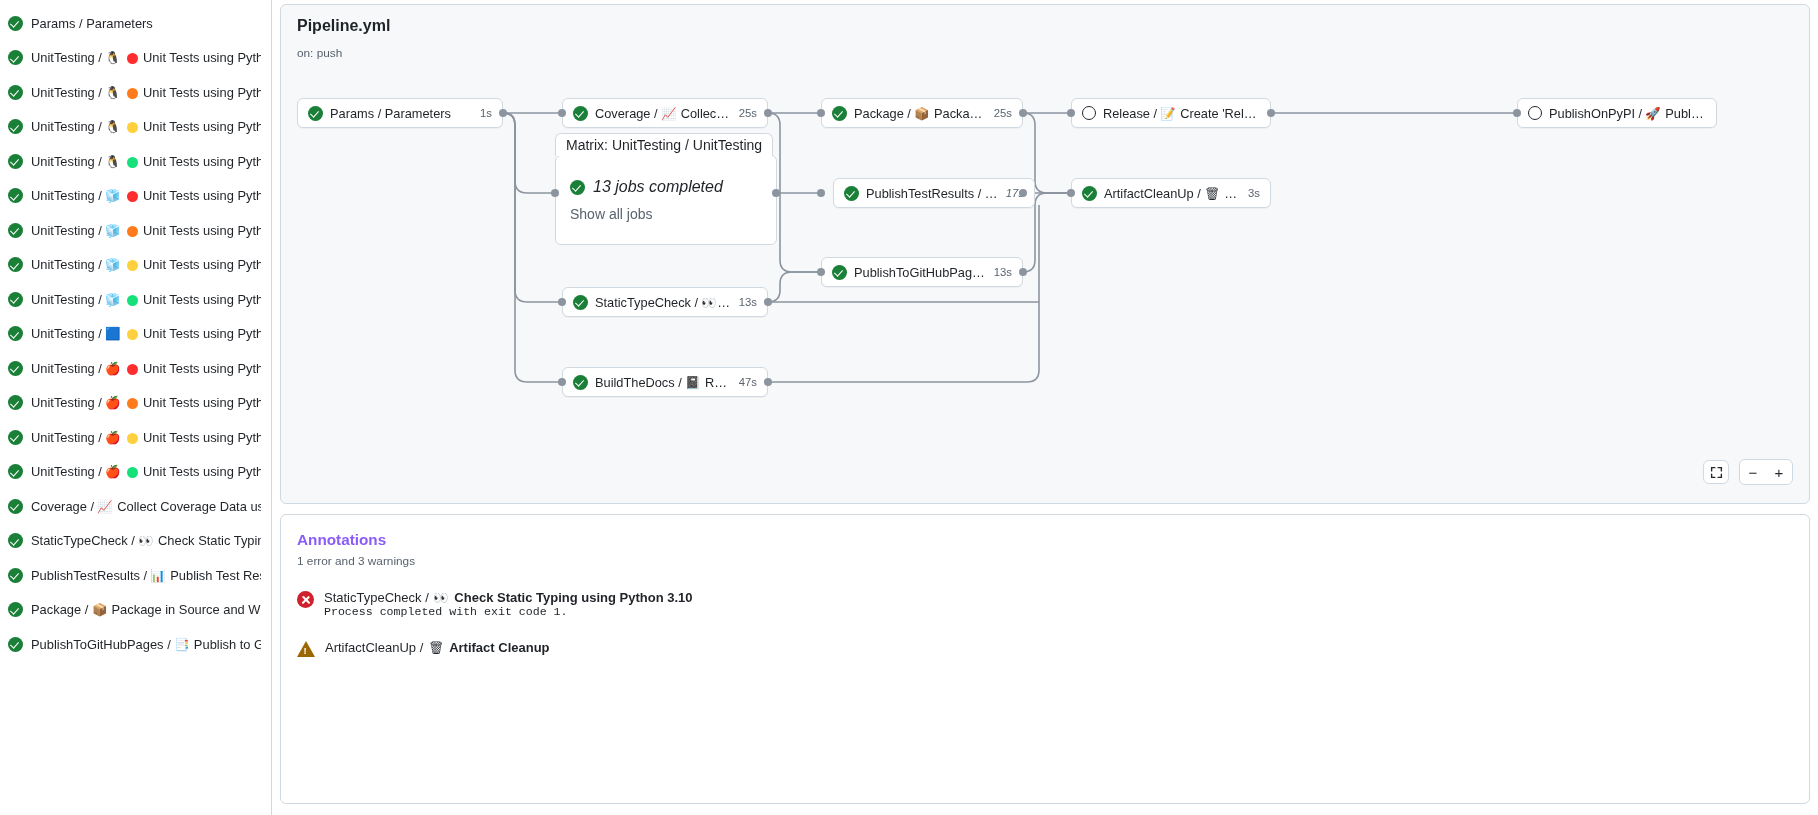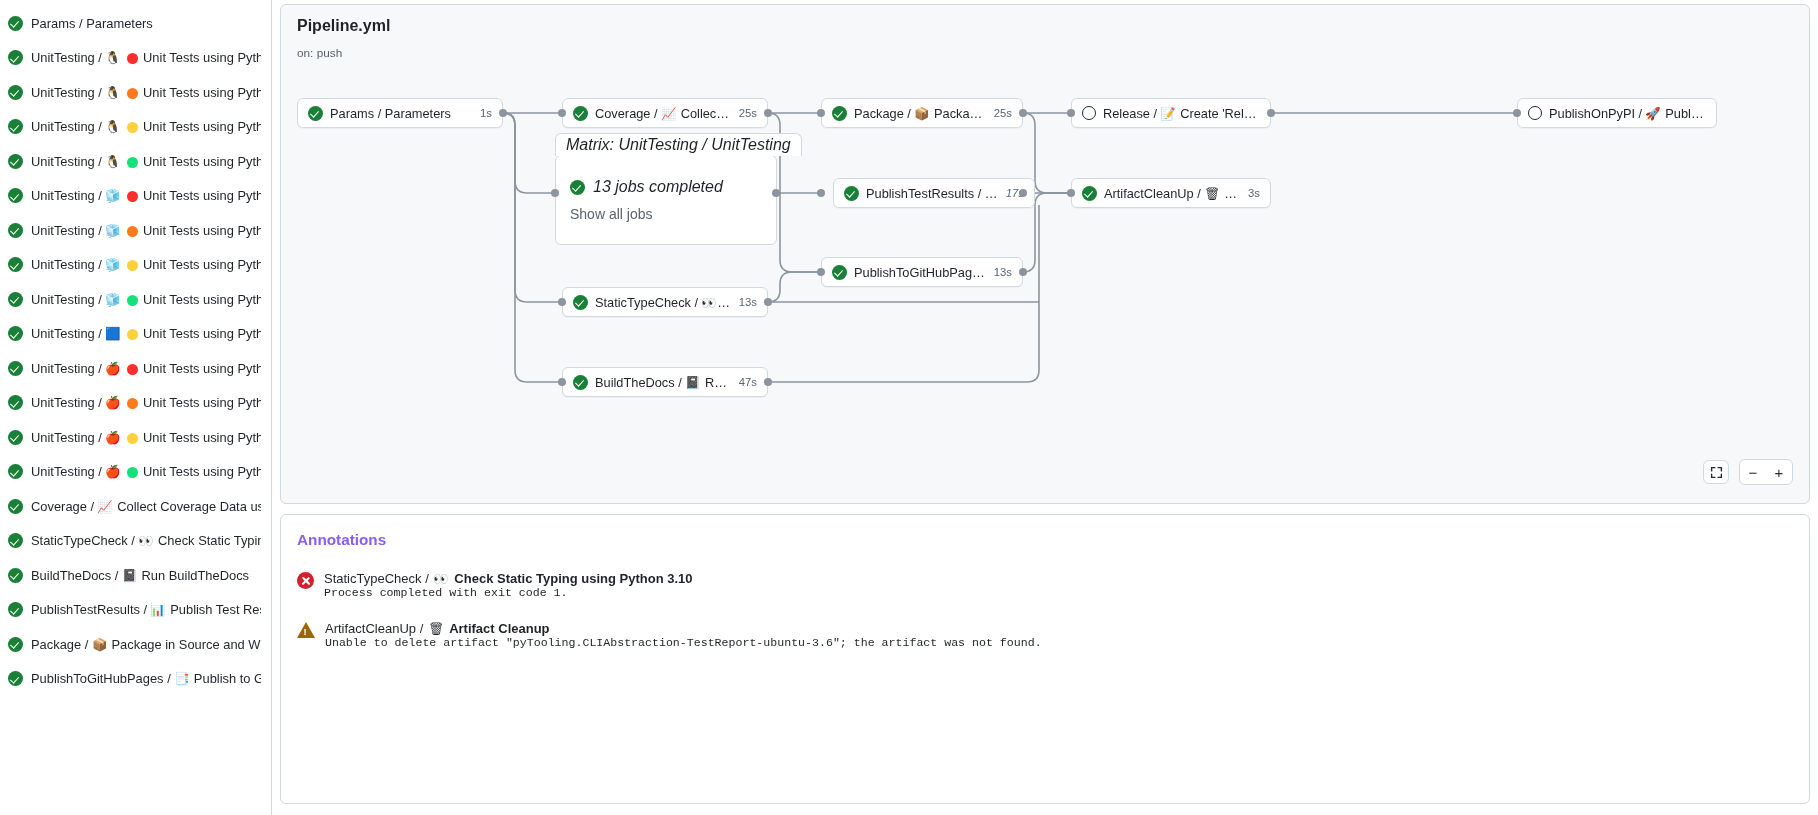--- a/index.html
+++ b/index.html
@@ -93,24 +93,23 @@
   .matrix-tab {
     position: absolute;
     top: -1px; left: -1px;
     background: #ffffff;
     border: 1px solid #d1d9e0;
     border-bottom: none;
     border-radius: 6px 6px 0 0;
     height: 23px;
     padding: 0 10px;
     display: flex; align-items: center;
-    font-size: 16px; color: #1f2328;
+    font-size: 14px; color: #1f2328;
     transform: translateY(-22px);
     white-space: nowrap;
-    font-style: italic;
   }
   .matrix-body { position: absolute; inset: 0; padding: 22px 14px 0 14px; }
   .matrix-row { display: flex; align-items: center; gap: 8px; font-size: 16px; font-style: italic; }
   .matrix-link { margin-top: 10px; font-size: 14px; color: #59636e; cursor: pointer; }
 
   
   .zoom-controls { position: absolute; right: 16px; bottom: 18px; display: flex; align-items: center; gap: 10px; }
   .zc-btn {
     width: 26px; height: 24px; border: 1px solid #d1d9e0; background: #ffffff;
     border-radius: 6px; display: flex; align-items: center; justify-content: center;
@@ -209,24 +208,20 @@
           <span class="chk"></span>
           <span class="side-label"><span>UnitTesting / </span><span class="emoji">🍎 </span><span class="dot" style="background: rgb(22, 224, 122); margin: 0px 5px 0px 2px; vertical-align: middle;"></span><span>Unit Tests using Pyth...</span></span>
         </div>
         <div class="side-item">
           <span class="chk"></span>
           <span class="side-label"><span>Coverage / </span><span class="emoji">📈 </span><span>Collect Coverage Data usi...</span></span>
         </div>
         <div class="side-item">
           <span class="chk"></span>
           <span class="side-label"><span>StaticTypeCheck / </span><span class="emoji">👀 </span><span>Check Static Typing...</span></span>
-        </div>
-        <div class="side-item">
-          <span class="chk"></span>
-          <span class="side-label"><span>BuildTheDocs / </span><span class="emoji">📓 </span><span>Run BuildTheDocs</span></span>
         </div>
         <div class="side-item">
           <span class="chk"></span>
           <span class="side-label"><span>PublishTestResults / </span><span class="emoji">📊 </span><span>Publish Test Resu...</span></span>
         </div>
         <div class="side-item">
           <span class="chk"></span>
           <span class="side-label"><span>Package / </span><span class="emoji">📦 </span><span>Package in Source and Wh...</span></span>
         </div>
         <div class="side-item">
@@ -371,40 +366,40 @@
         </div>
         <div class="zc-group">
           <div>−</div>
           <div>+</div>
         </div>
       </div>
     </div>
 
     <div class="annot-card">
       <div class="annot-title">Annotations</div>
+      <div class="annot-sub">1 error and 3 warnings</div>
       <div id="annot-list">
           <div class="annot-row">
             <div class="annot-ico ico-error"></div>
             <div>
               <div class="annot-head">
                 <span>StaticTypeCheck / </span>
                 <span class="emoji">👀</span>
                 <b>Check Static Typing using Python 3.10</b>
               </div>
               <div class="annot-msg">Process completed with exit code 1.</div>
             </div>
           </div>
           <div class="annot-row">
             <div class="annot-ico ico-warn"></div>
             <div>
               <div class="annot-head">
                 <span>ArtifactCleanUp / </span>
                 <span class="emoji">🗑</span>
                 <b>Artifact Cleanup</b>
               </div>
-              <div class="annot-msg">Unable to delete artifact "pyTooling.CLIAbstraction-TestReport-ubuntu-3.6"; the artifact was not found.</div>
             </div>
           </div>
         </div>
     </div>
 
   </div>
 </div>
 
 </body></html>

